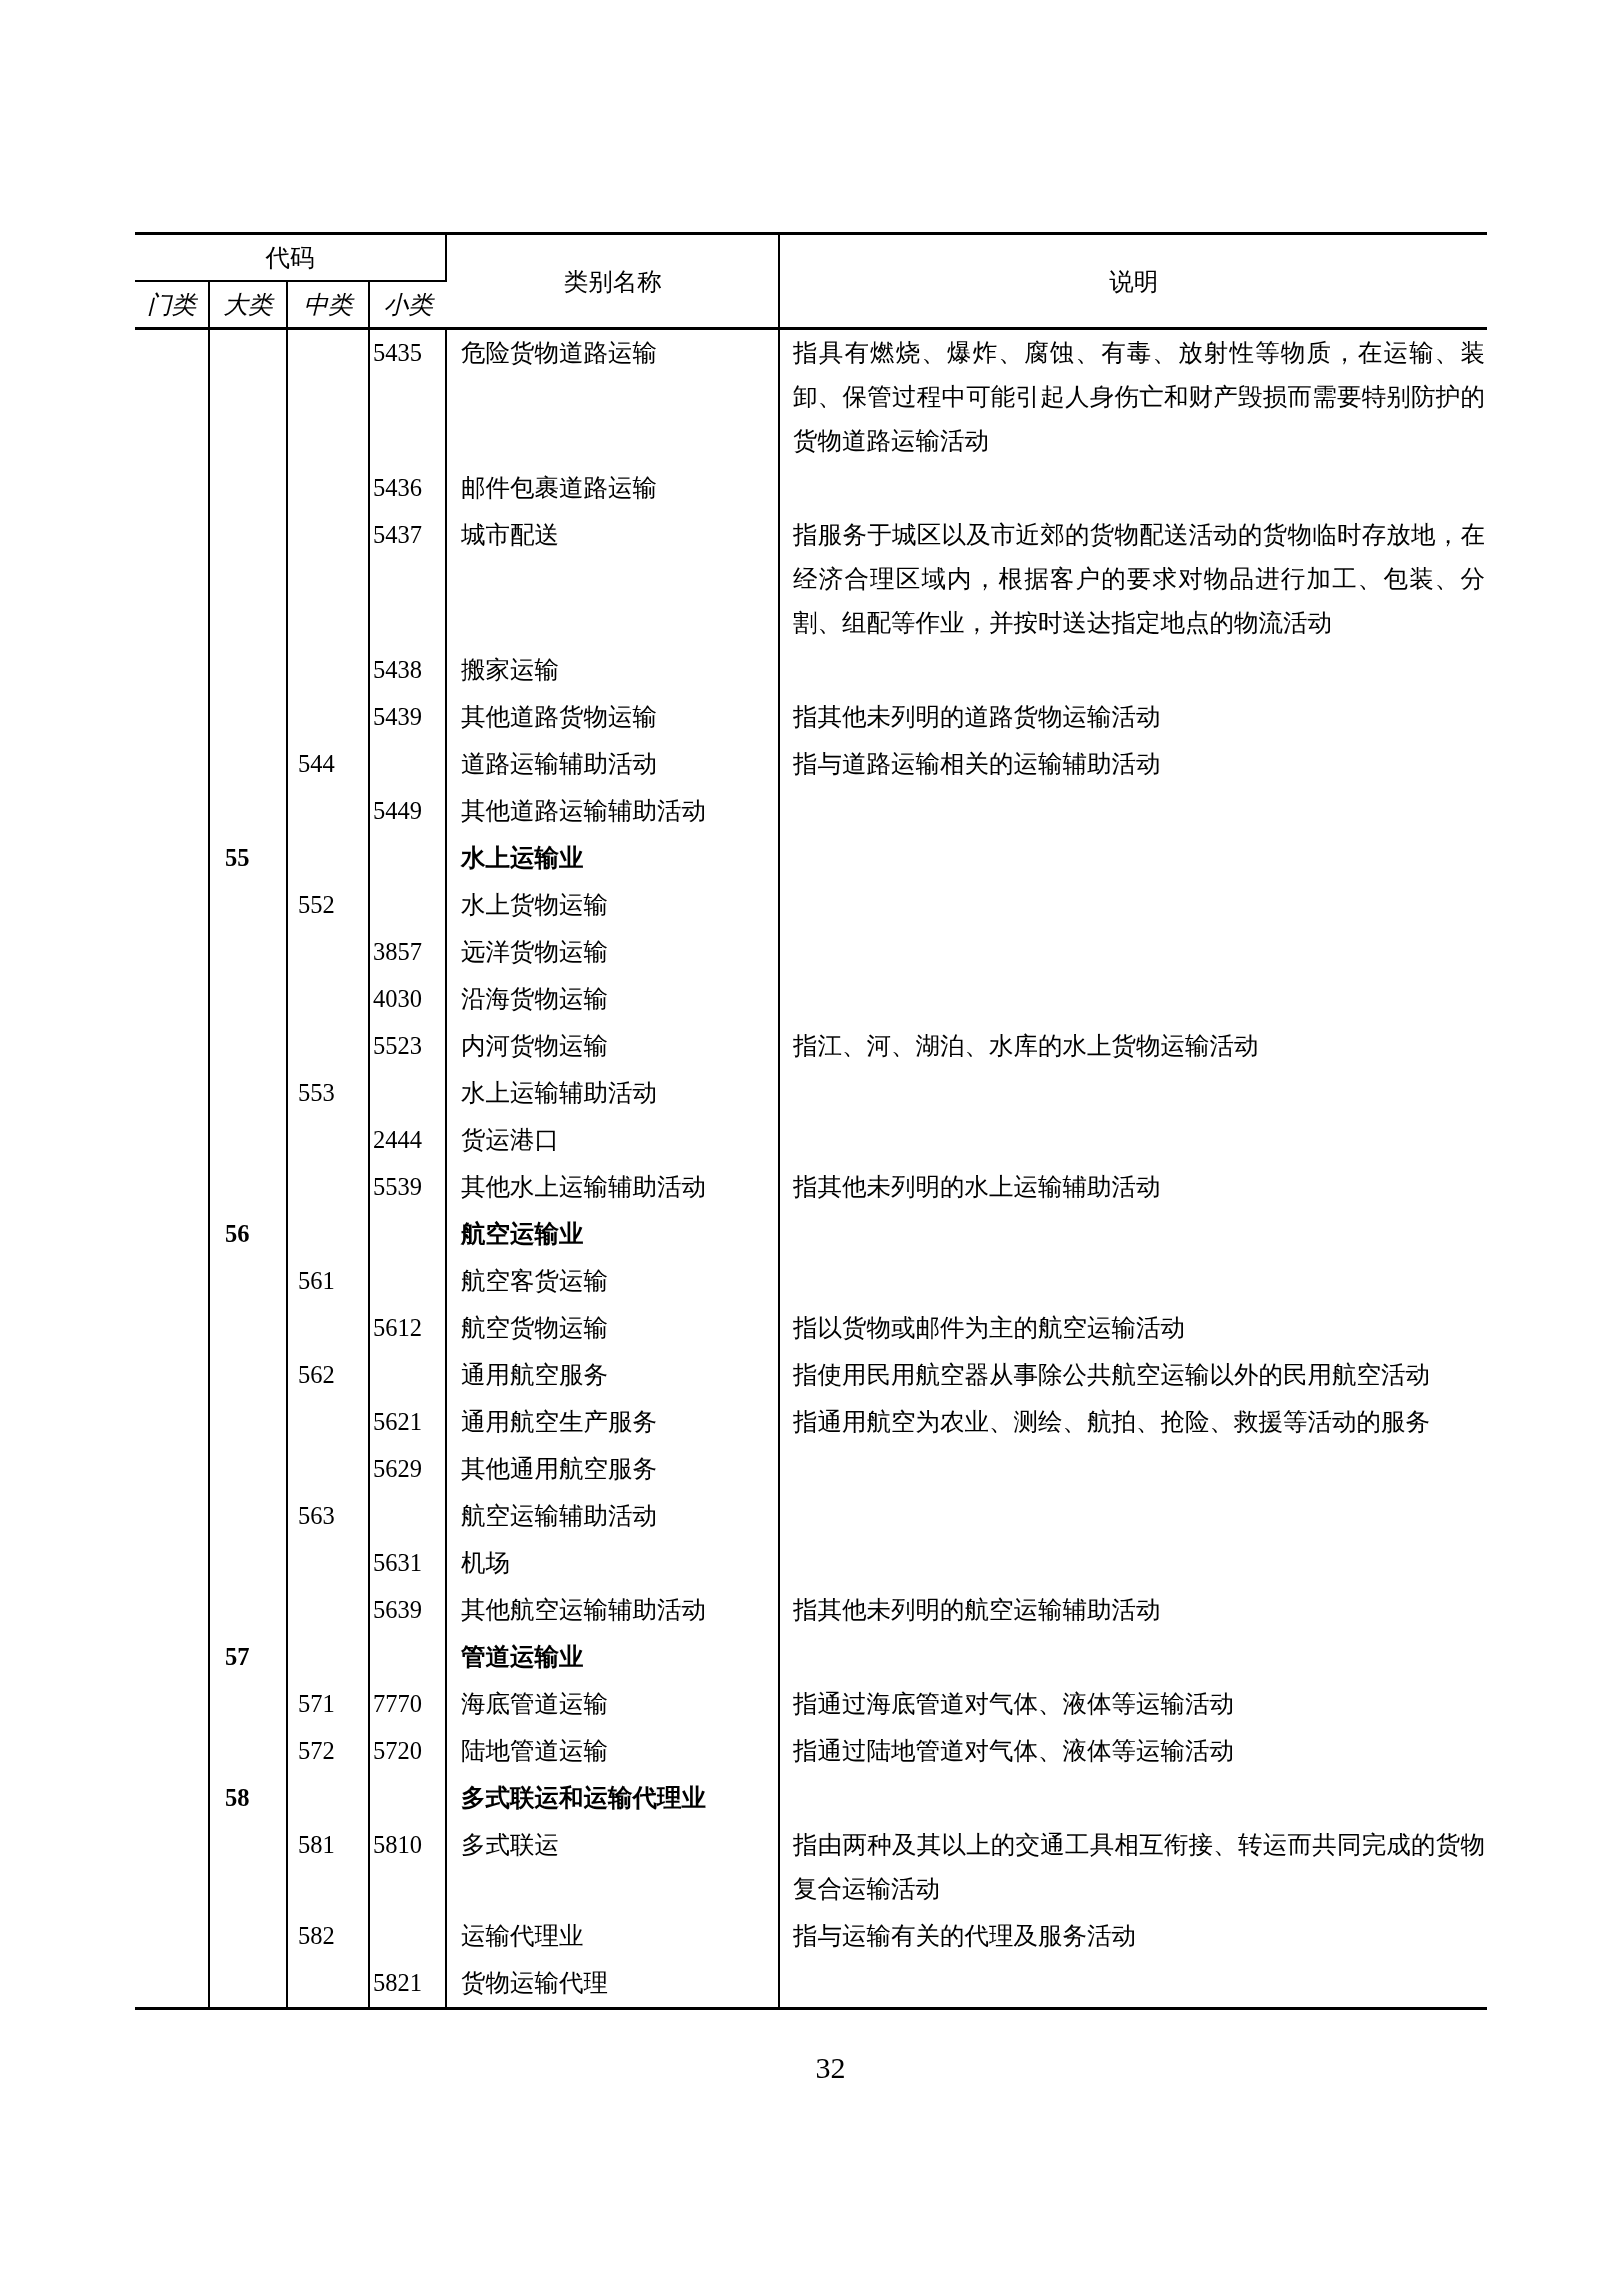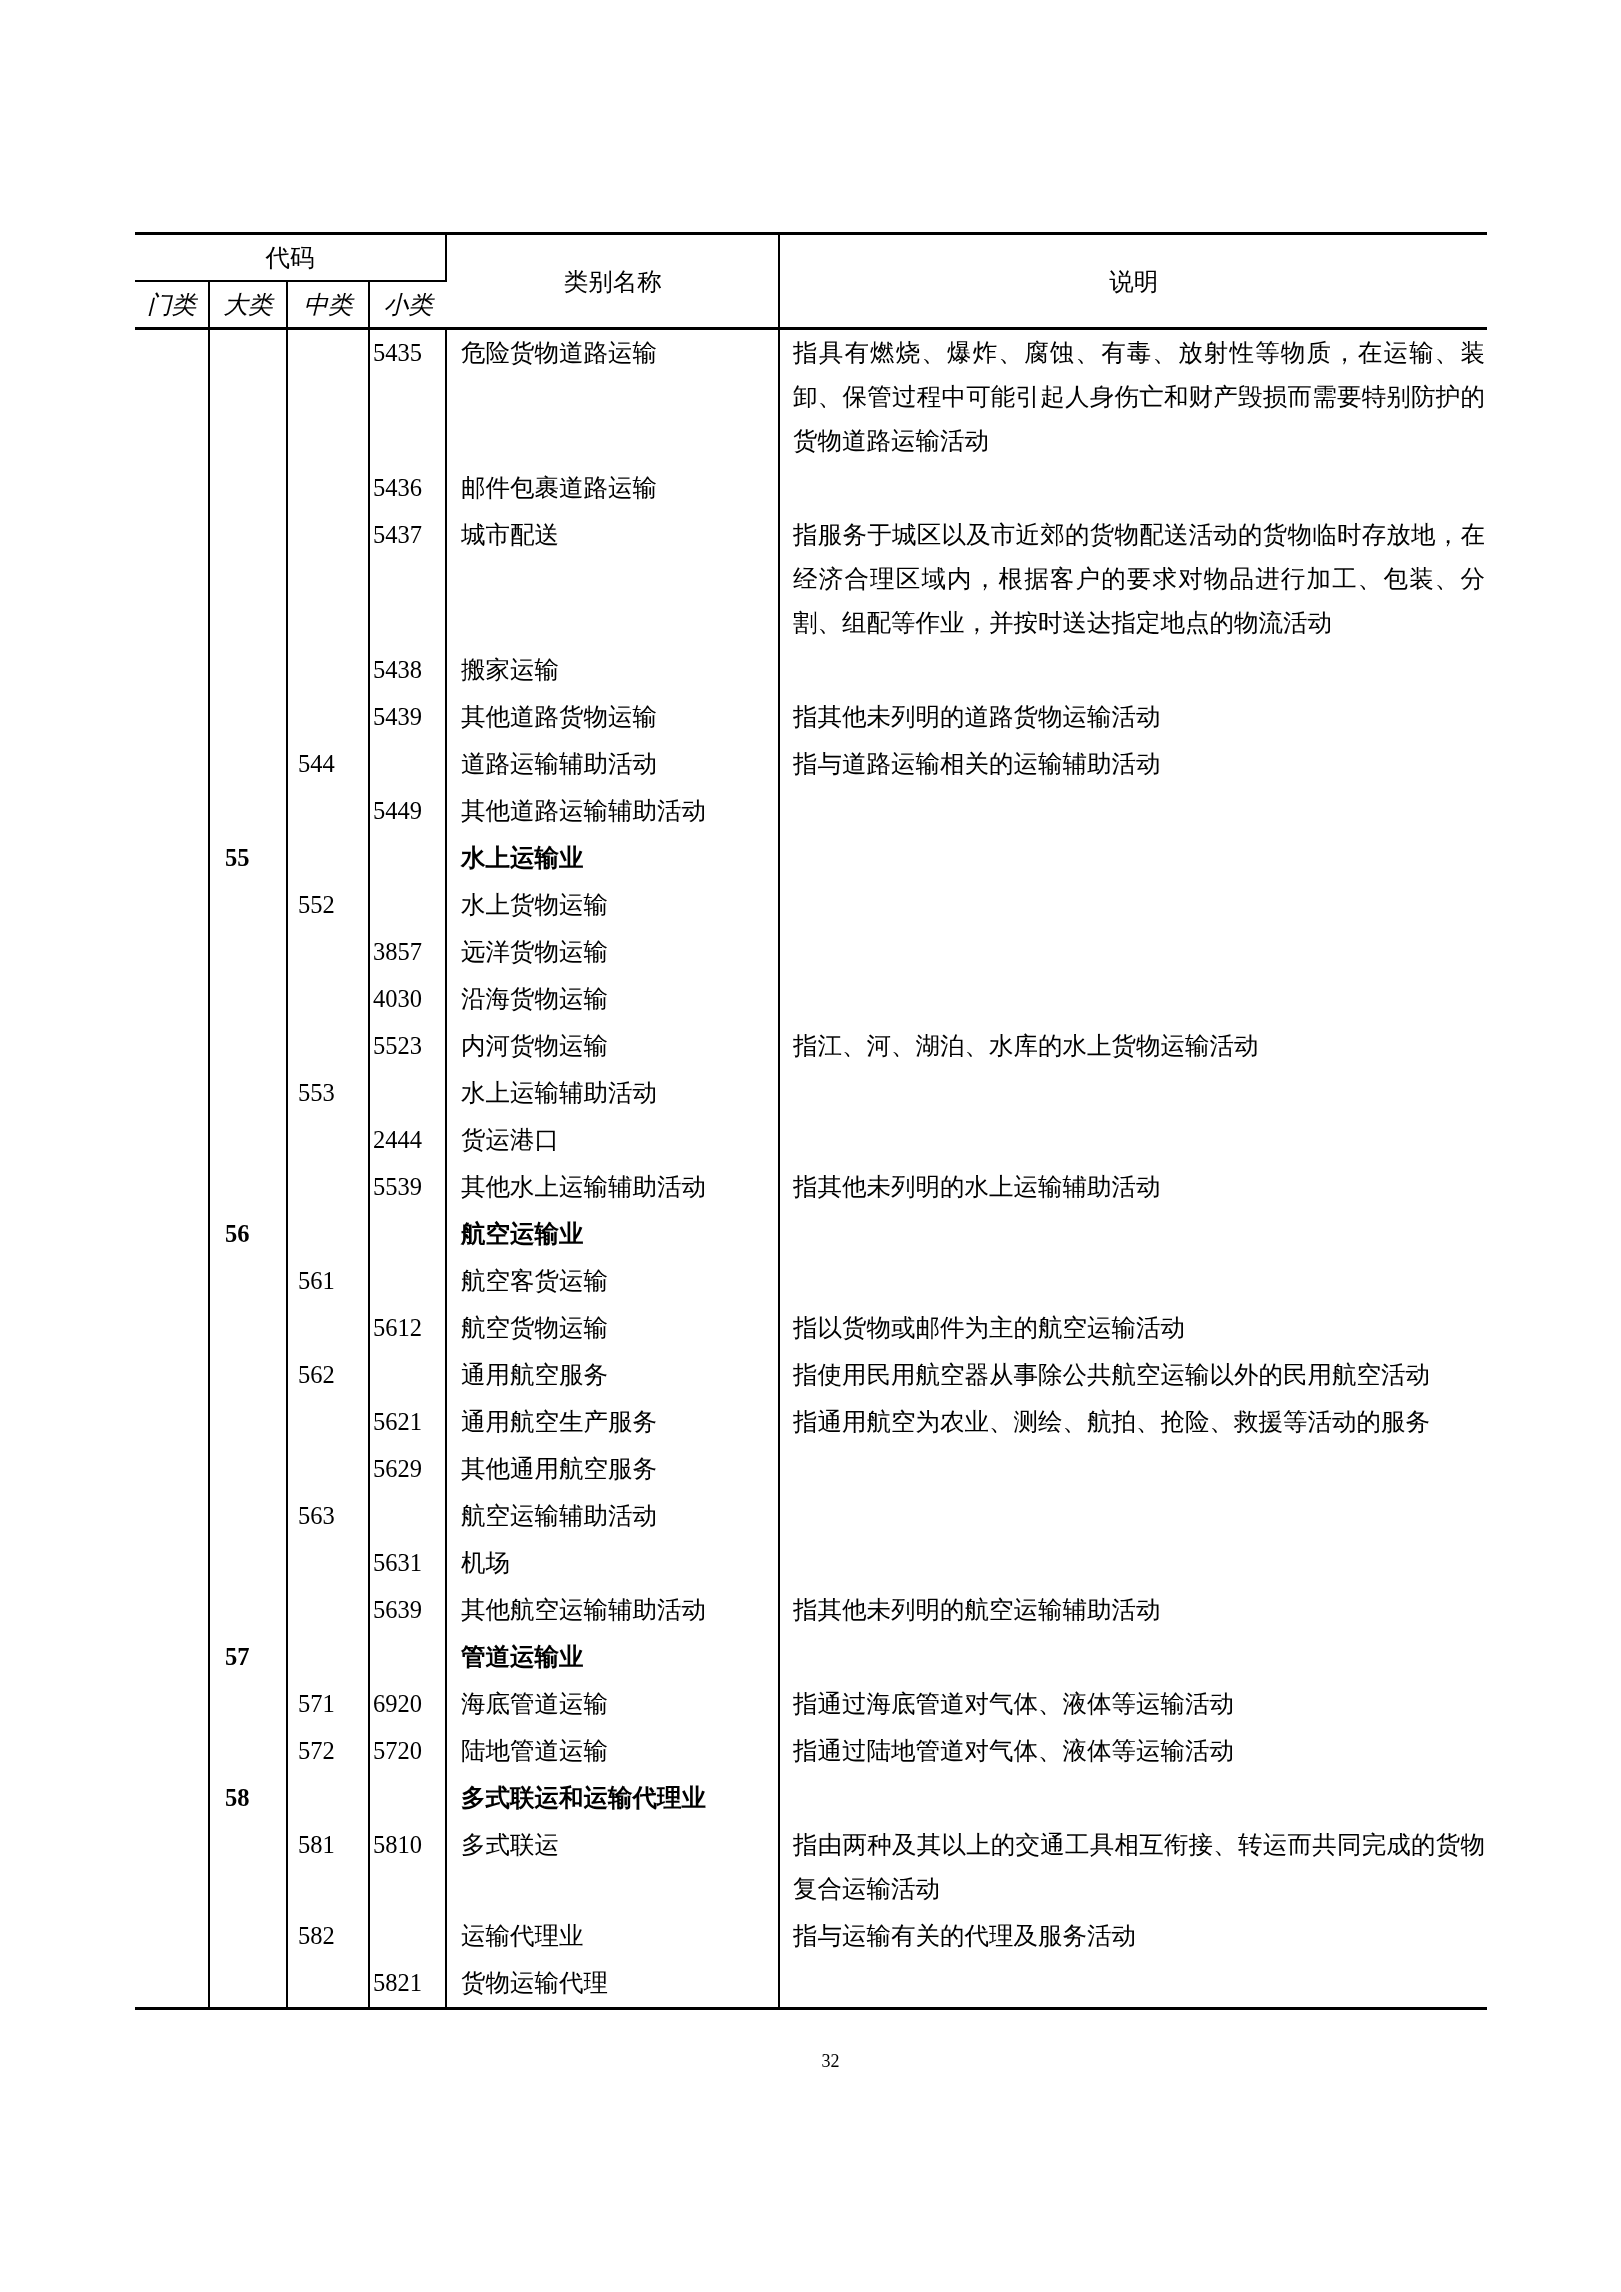--- a/index.html
+++ b/index.html
@@ -55,21 +55,21 @@
   td.c-xiao   { text-align: left; padding-left: 2.9px; }
   td.c-name   { text-align: left; padding-left: 13.7px; padding-right: 7.8px; margin-top: 24px; }
   td.c-desc   { text-align: justify; padding-left: 12.7px; padding-right: 2px; }
   tr.major td.c-dalei, tr.major td.c-name { font-weight: bold; }
 
   .page-number {
     position: absolute;
     top: 2051px; left: 0;
     width: 100%;
     text-align: center;
-    font-size: 18px;
+    font-size: 30px;
     padding-left: 40px;
   }
 </style>
 </head>
 <body>
 
 <table class="doc-table">
   <colgroup>
     <col class="c1">
       <col class="c2">
@@ -289,21 +289,21 @@
     <td class="c-dalei">57</td>
     <td class="c-zhong"></td>
     <td class="c-xiao"></td>
     <td class="c-name">管道运输业</td>
     <td class="c-desc"></td>
   </tr>
       <tr>
     <td class="c-menlei"></td>
     <td class="c-dalei"></td>
     <td class="c-zhong">571</td>
-    <td class="c-xiao">6920</td>
+    <td class="c-xiao">7770</td>
     <td class="c-name">海底管道运输</td>
     <td class="c-desc">指通过海底管道对气体、液体等运输活动</td>
   </tr>
       <tr>
     <td class="c-menlei"></td>
     <td class="c-dalei"></td>
     <td class="c-zhong">572</td>
     <td class="c-xiao">5720</td>
     <td class="c-name">陆地管道运输</td>
     <td class="c-desc">指通过陆地管道对气体、液体等运输活动</td>

